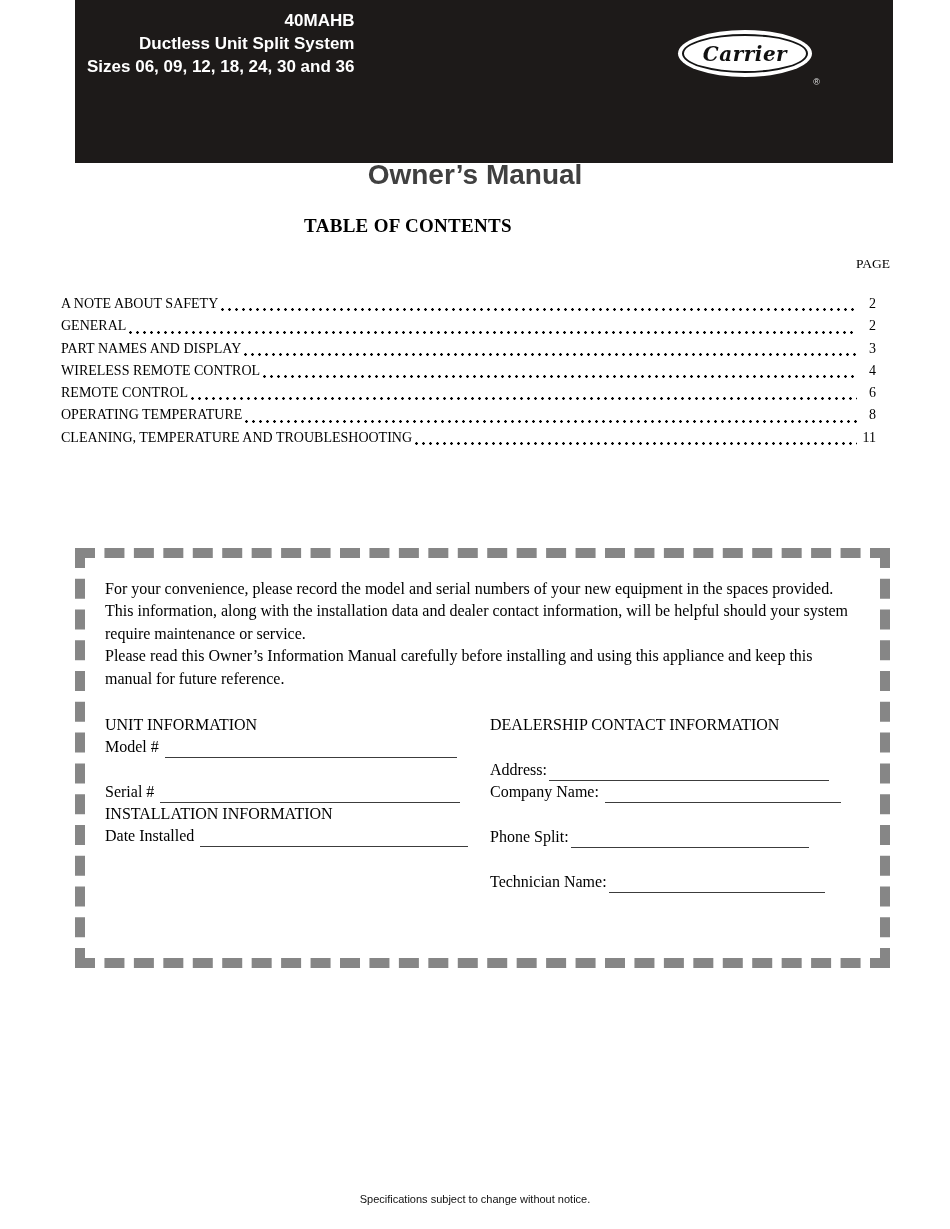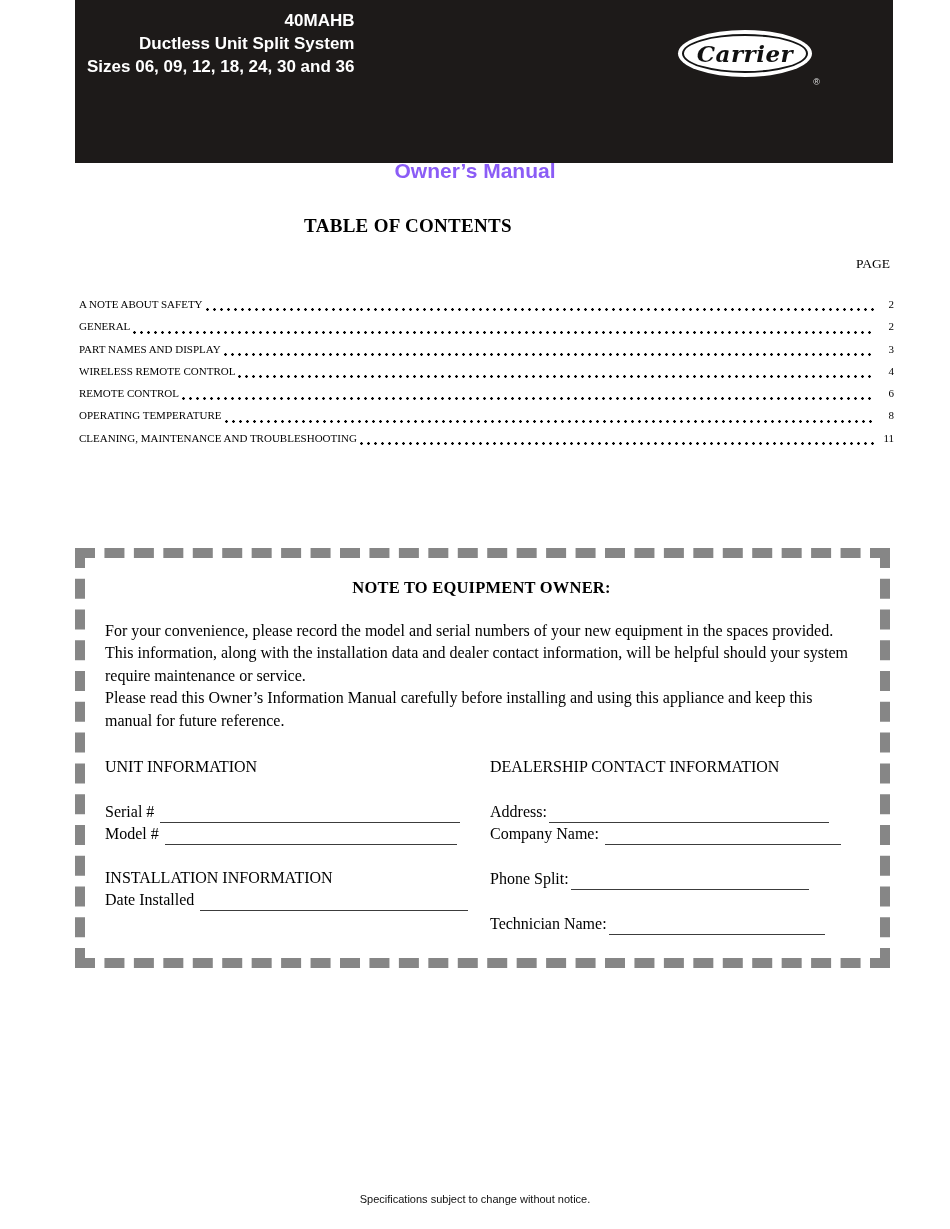--- a/index.html
+++ b/index.html
@@ -5,49 +5,49 @@
   * { margin:0; padding:0; box-sizing:border-box; }
   html,body { background:#ffffff; }
   body { font-family:"Liberation Serif", serif; color:#000; }
   .page { position:relative; width:950px; height:1229px; margin:0 auto; background:#fff; overflow:hidden; }
 
   
   .header-bar { position:absolute; left:75px; top:0; width:818px; height:163px; background:#1d1a19; color:#fff; }
   .header-text { position:absolute; left:12px; top:9px; font-family:"Liberation Sans", sans-serif; font-weight:bold; font-size:17px; line-height:23px;text-align:right; }
   .logo { position:absolute; left:603px; top:30px; width:134px; height:47px; background:#fff; border-radius:50%; }
   .logo-oval { position:absolute; left:4px; top:4px; right:4px; bottom:4px; border:2px solid #141414; border-radius:50%; display:flex; align-items:center; justify-content:center; }
-  .logo-text { font-family:"DejaVu Serif", serif; font-style:italic; font-weight:bold; font-size:23px; color:#111; letter-spacing:0.5px; }
+  .logo-text { font-family:"DejaVu Serif", serif; font-style:italic; font-weight:bold; font-size:20px; color:#111; letter-spacing:0.5px; }
   .logo-reg { position:absolute; right:-8px; bottom:-10px; font-size:9px; color:#e8e8e8; font-family:"Liberation Sans", sans-serif; }
 
   
-  .doc-title { position:absolute; top:159px; left:0; width:950px; text-align:center; font-family:"Liberation Sans", sans-serif; font-weight:bold; font-size:21px; color:#8b5cf6; }
+  .doc-title { position:absolute; top:159px; left:0; width:950px; text-align:center; font-family:"Liberation Sans", sans-serif; font-weight:bold; font-size:28px; color:#404040; }
   .toc-heading { position:absolute; top:215px; left:0; width:816px; text-align:center; font-family:"Liberation Serif", serif; font-weight:bold; font-size:19px; letter-spacing:0.3px; }
   .page-label { position:absolute; top:256px; right:60px; font-size:13.5px; }
 
   
-  .toc { position:absolute; top:293px; left:79px; width:815px; font-size:11px; }
+  .toc { position:absolute; top:293px; left:61px; width:815px; font-size:14px; }
   .toc-row { display:flex; line-height:22.3px; }
   .toc-title { white-space:nowrap; }
   .toc-dots { flex:1; position:relative; }
   .toc-dots::after { content:""; position:absolute; left:3px; right:3px; bottom:4px; height:3px;
     background-image:radial-gradient(circle at 1.5px 1.5px, #000 1.1px, transparent 1.5px);
     background-size:7px 3px; background-repeat:repeat-x; }
   .toc-page { text-align:right; min-width:16px; white-space:nowrap; }
 
   
   .note-box { position:absolute; left:75px; top:548px; width:815px; height:420px; border:10px dashed #868686; padding:20px 14px 0 12px; }
   .note-heading { text-align:center; font-weight:bold; font-size:16.5px; margin-bottom:22px; letter-spacing:0.2px; }
   .note-para { font-size:16px; line-height:22.4px; margin:0 8px; }
   .form-grid { display:flex; margin:24px 8px 0 8px; }
   .col-left { width:385px; }
   .col-right { flex:1; }
   .form-heading { font-size:16px; line-height:22px; }
   .form-row { display:flex; align-items:flex-end; font-size:16px; line-height:22px; white-space:nowrap; }
   .form-row.gap { margin-top:23px; }
-  .form-heading.gap { margin-top:22px; }
+  .form-heading.gap { }
   .blank-line { display:inline-block; border-bottom:1.3px solid #3c3c3c; height:16px; margin-left:6px; }
 
   .footer { position:absolute; top:1193px; left:0; width:950px; text-align:center; font-family:"Liberation Sans", sans-serif; font-size:11px; color:#111; }
 </style>
 </head>
 <body>
 
 <div class="page">
 
   <header class="header-bar">
@@ -95,41 +95,40 @@
       <span class="toc-title">REMOTE CONTROL</span>
       <span class="toc-dots"></span>
       <span class="toc-page">6</span>
     </div>
     <div class="toc-row">
       <span class="toc-title">OPERATING TEMPERATURE</span>
       <span class="toc-dots"></span>
       <span class="toc-page">8</span>
     </div>
     <div class="toc-row">
-      <span class="toc-title">CLEANING, MAINTENANCE AND TROUBLESHOOTING</span>
+      <span class="toc-title">CLEANING, TEMPERATURE AND TROUBLESHOOTING</span>
       <span class="toc-dots"></span>
       <span class="toc-page">11</span>
     </div>
   </nav>
 
   <section class="note-box">
-    <h3 class="note-heading">NOTE TO EQUIPMENT OWNER:</h3>
     <p class="note-para">For your convenience, please record the model and serial numbers of your new equipment in the spaces provided. This information, along with the installation data and dealer contact information, will be helpful should your system require maintenance or service.</p>
     <p class="note-para">Please read this Owner’s Information Manual carefully before installing and using this appliance and keep this manual for future reference.</p>
 
     <div class="form-grid">
       <div class="col-left">
         <div class="form-heading">UNIT INFORMATION</div>
+        <div class="form-row">
+          <span>Model #</span>
+          <span class="blank-line" style="width:292px"></span>
+        </div>
         <div class="form-row gap">
           <span>Serial #</span>
           <span class="blank-line" style="width:300px"></span>
-        </div>
-        <div class="form-row">
-          <span>Model #</span>
-          <span class="blank-line" style="width:292px"></span>
         </div>
         <div class="form-heading gap">INSTALLATION INFORMATION</div>
         <div class="form-row">
           <span>Date Installed</span>
           <span class="blank-line" style="width:268px"></span>
         </div>
       </div>
 
       <div class="col-right">
         <div class="form-heading">DEALERSHIP CONTACT INFORMATION</div>

